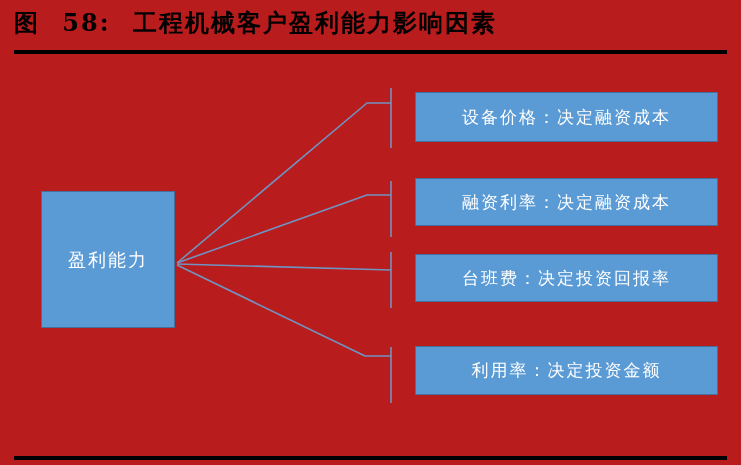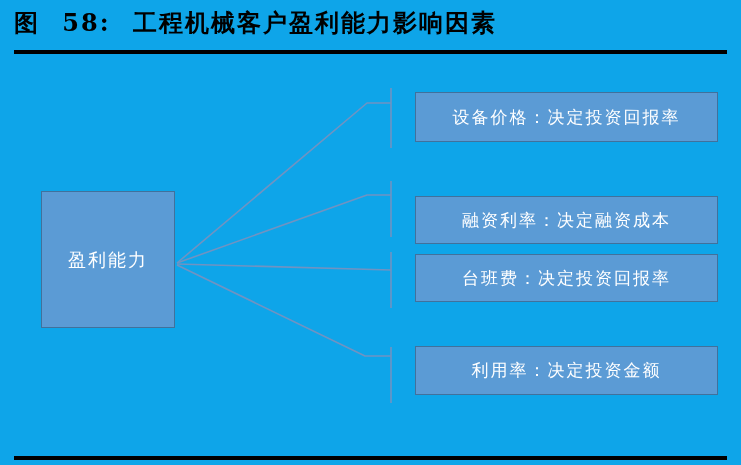--- a/index.html
+++ b/index.html
@@ -1,38 +1,38 @@
 <!DOCTYPE html>
 <html><head>
 <meta charset="utf-8">
 <style>
   html,body{margin:0;padding:0;background:#ffffff;}
   .page{
-    position:relative;width:741px;height:465px;background:#0ea5e9;overflow:hidden;
+    position:relative;width:741px;height:465px;background:#b91c1c;overflow:hidden;
     font-family:"Liberation Sans",sans-serif;
   }
   .figure-title{
     position:absolute;left:14px;top:7px;
     font-family:"DejaVu Serif","Liberation Serif",serif;
     font-weight:bold;font-size:24px;color:#000000;
     letter-spacing:2px;word-spacing:12px;white-space:nowrap;
   }
   .rule{position:absolute;left:14px;width:713px;height:4px;background:#000000;}
   .rule-top{top:50px;}
   .rule-bottom{top:456px;}
   .connector-svg{position:absolute;left:0;top:0;width:741px;height:465px;}
   .box{
     position:absolute;background:#5B9BD5;border:1px solid #41719C;box-sizing:border-box;
     display:flex;align-items:center;justify-content:center;
     color:#ffffff;letter-spacing:2px;text-align:center;white-space:nowrap;
   }
   .source-box{left:41px;top:191px;width:134px;height:137px;font-size:18px;}
   .factor-box{left:415px;width:303px;font-size:17px;}
   .f1{top:92px;height:50px;}
-  .f2{top:196px;height:48px;}
+  .f2{top:178px;height:48px;}
   .f3{top:254px;height:48px;justify-content:center;}
   .f4{top:346px;height:49px;}
 </style>
 </head>
 <body>
 
 <div class="page">
 
   <div class="figure-title">图 58: 工程机械客户盈利能力影响因素</div>
 
@@ -49,21 +49,21 @@
       <line x1="391" y1="252" x2="391" y2="308"></line>
       <line x1="391" y1="347" x2="391" y2="403"></line>
     </g>
   </svg>
 
   <div class="box source-box">
     <span>盈利能力</span>
   </div>
 
   <div class="box factor-box f1">
-    <span>设备价格：决定投资回报率</span>
+    <span>设备价格：决定融资成本</span>
   </div>
 
   <div class="box factor-box f2">
     <span>融资利率：决定融资成本</span>
   </div>
 
   <div class="box factor-box f3">
     <span>台班费：决定投资回报率</span>
   </div>
 

